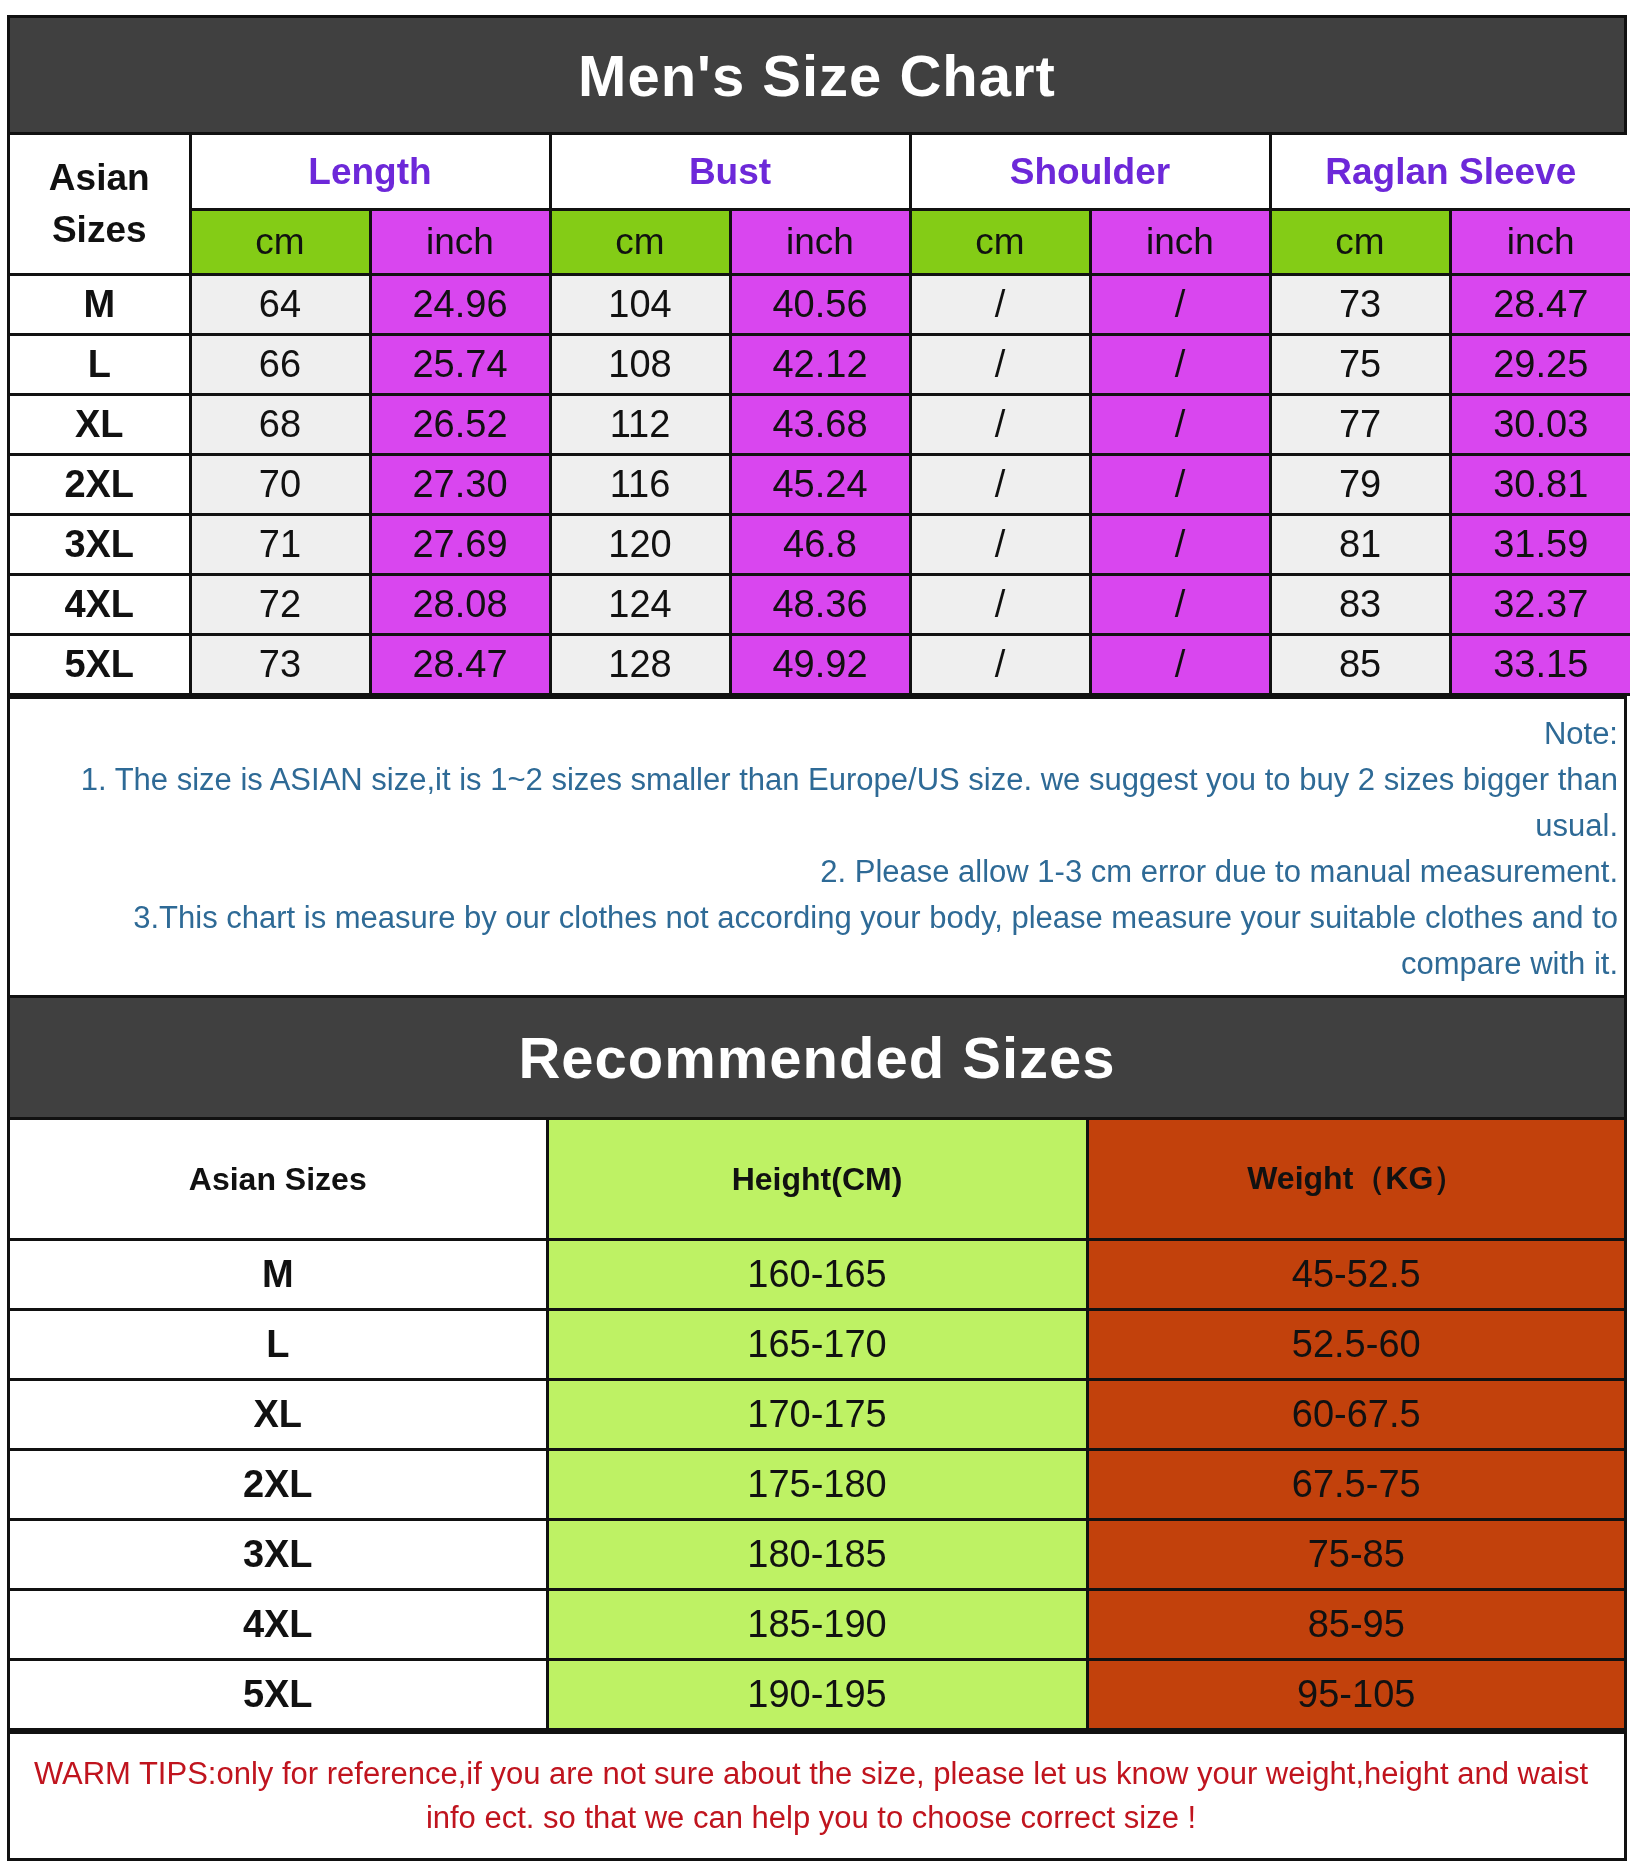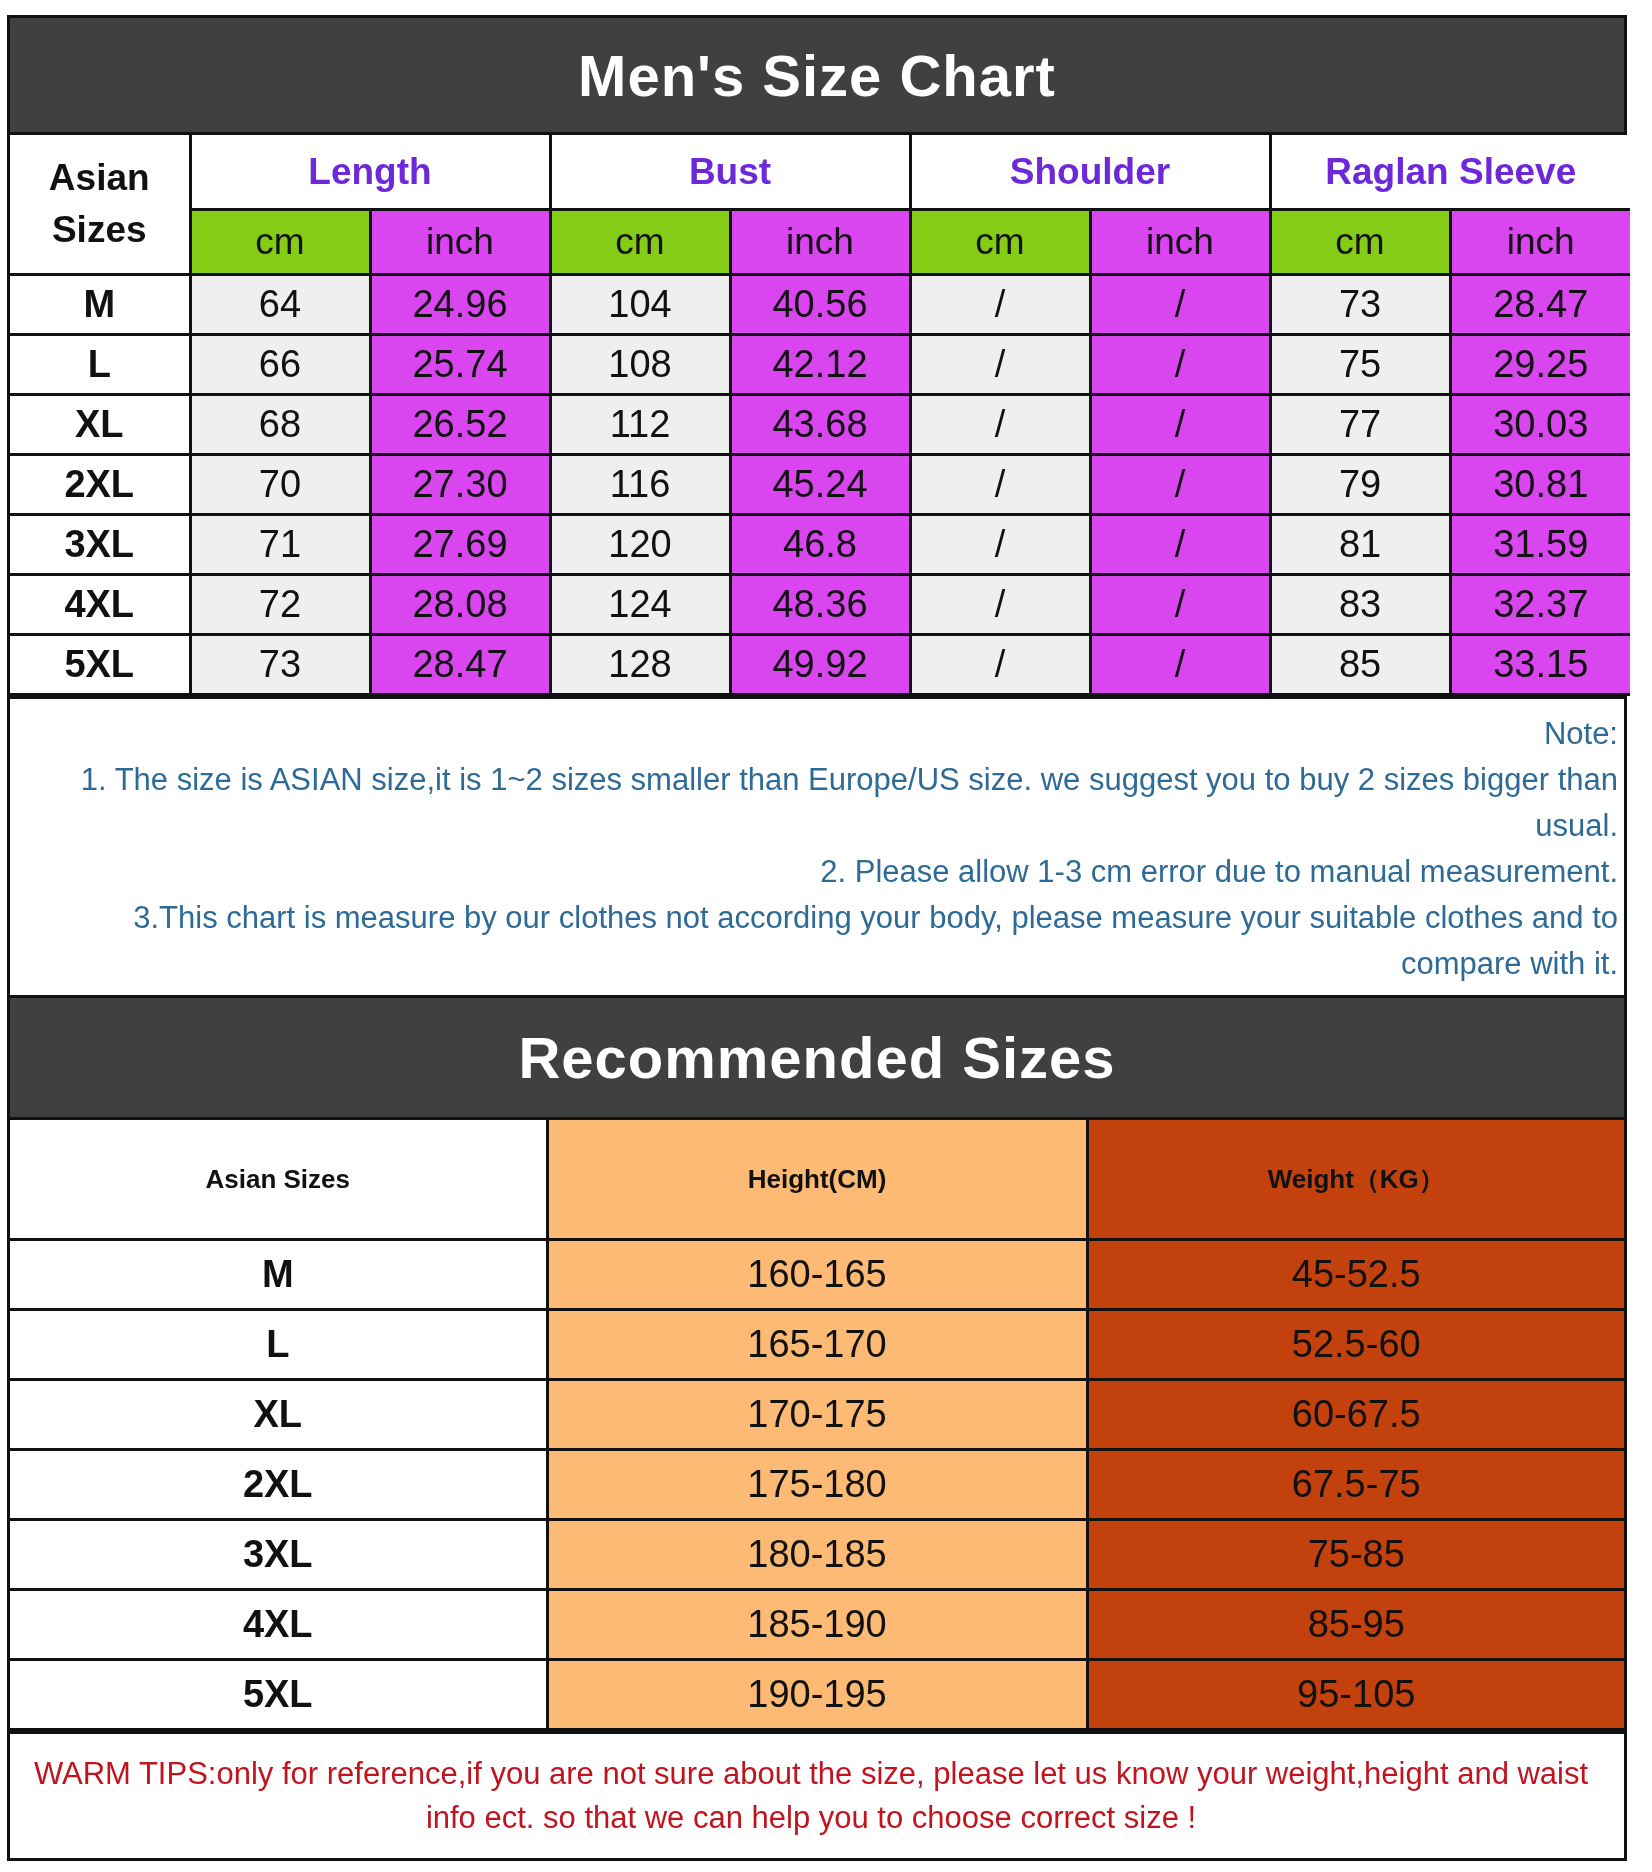--- a/index.html
+++ b/index.html
@@ -28,24 +28,24 @@
     .size-table .data td.sz { font-weight: bold; background: #ffffff; }
     .cm { background: #efefef; }
     .cm-h { background: #84cc16; }
     .inch { background: #d946ef; }
     .notes {
       padding: 12px 6px 8px 6px; color: #2e6a96; font-size: 31px; line-height: 46px;
       border-top: 3px solid #111111;
     }
     .notes p { margin: 0; text-align: right; }
     .rec-table tr:first-child > * { border-top: none; }
-    .rec-table .hdr td { height: 118px; font-size: 26px; font-weight: bold; color: #111; }
+    .rec-table .hdr td { height: 118px; font-size: 32px; font-weight: bold; color: #111; }
     .rec-table .row td { height: 67px; font-size: 38px; color: #111; }
     .rec-table .row td.sz { font-weight: bold; background: #ffffff; }
-    .hgt { background: #fdba74; }
+    .hgt { background: #bef264; }
     .wgt { background: #c2410c; margin-left: 11px; }
     .white { background: #ffffff; }
     .tips {
       border-top: 3px solid #111111; color: #c0141e; font-size: 31px; line-height: 44px;
       text-align: center; padding: 18px 22px 18px 10px;
     }
   </style>
 </head>
 <body>
 

